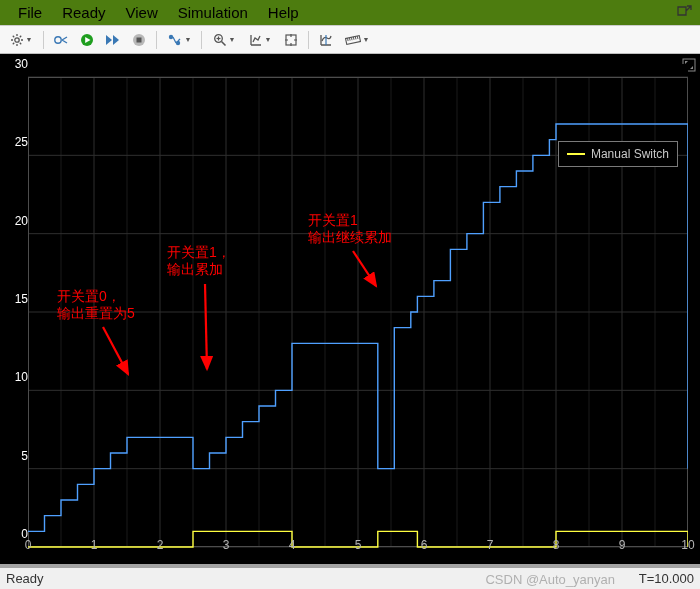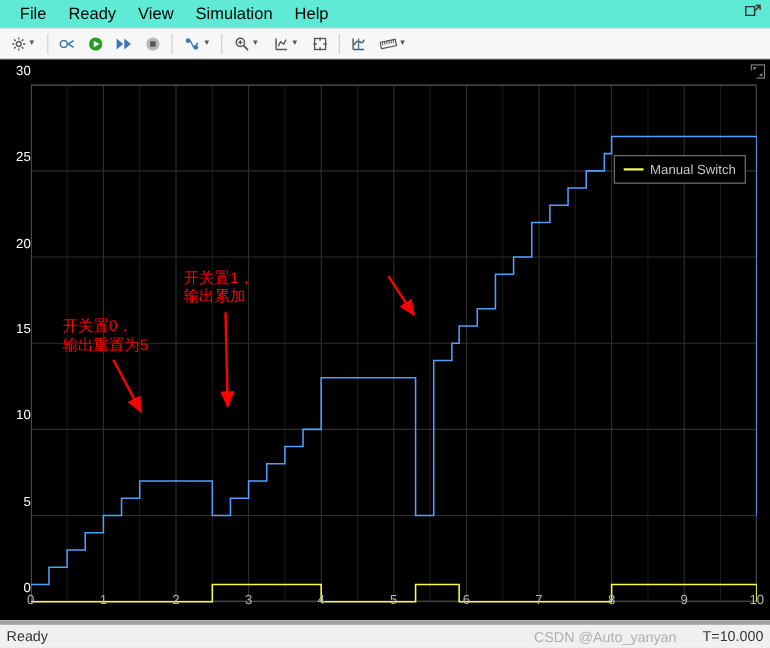--- a/index.html
+++ b/index.html
@@ -1,18 +1,18 @@
 <!DOCTYPE html>
 <html><head>
   <meta charset="utf-8">
   <style>
     * { box-sizing: border-box; margin: 0; padding: 0; }
     body { font-family: "Segoe UI", Arial, sans-serif; background: #f0f0f0; width: 700px; height: 589px; overflow: hidden; position: relative; }
     
-    .menubar { background: #5eead4; border-bottom: 1px solid #ccc; display: flex; align-items: center; height: 26px; padding: 0 8px; }
+    .menubar { background: #4d7c0f; border-bottom: 1px solid #ccc; display: flex; align-items: center; height: 26px; padding: 0 8px; }
     .menubar .menu-item { padding: 2px 10px; font-size: 15px; cursor: pointer; }
     .menubar .undock { margin-left: auto; cursor: pointer; }
     .menubar .undock svg { width: 16px; height: 14px; }
     
     .toolbar { background: #f7f7f7; border-bottom: 1px solid #bfbfbf; display: flex; align-items: center; height: 28px; padding: 0 4px; gap: 2px; }
     .tool-btn { width: 24px; height: 22px; display: flex; align-items: center; justify-content: center; border: 1px solid transparent; border-radius: 2px; cursor: pointer; }
     .tool-btn.drop { width: 34px; }
     .dropdown-arrow { font-size: 7px; margin-left: 2px; color: #555; }
     .sep { width: 1px; height: 18px; background: #ccc; margin: 0 3px; }
     
@@ -224,20 +224,24 @@
     </div>
     <svg class="arrow-svg" style="left:165px; top:215px; width:25px; height:100px;">
         <defs>
           <marker id="ah2" markerWidth="8" markerHeight="8" refX="6" refY="3" orient="auto">
             <polygon points="0,0 7,3 0,6" fill="#f00"></polygon>
           </marker>
         </defs>
         <line x1="12" y1="5" x2="14" y2="90" stroke="#f00" stroke-width="2.2" marker-end="url(#ah2)"></line>
       </svg>
 
+    <div class="annotation" style="left:280px; top:148px;">
+      <div>开关置1</div>
+      <div>输出继续累加</div>
+    </div>
     <svg class="arrow-svg" style="left:320px; top:182px; width:40px; height:50px;">
         <defs>
           <marker id="ah3" markerWidth="8" markerHeight="8" refX="6" refY="3" orient="auto">
             <polygon points="0,0 7,3 0,6" fill="#f00"></polygon>
           </marker>
         </defs>
         <line x1="5" y1="5" x2="28" y2="40" stroke="#f00" stroke-width="2.2" marker-end="url(#ah3)"></line>
       </svg>
   </div>
 

